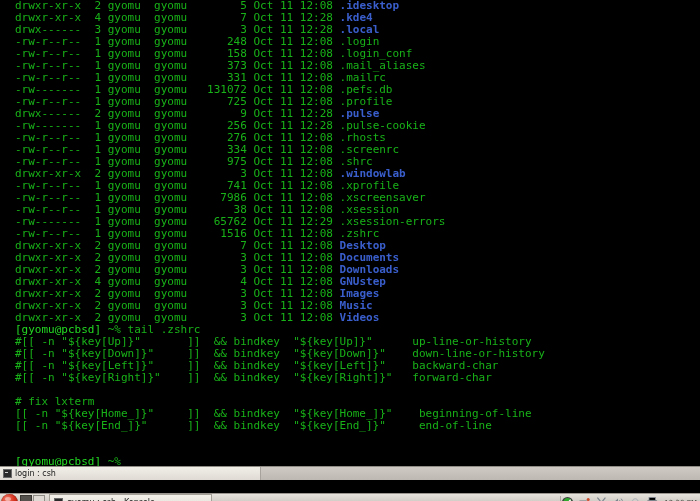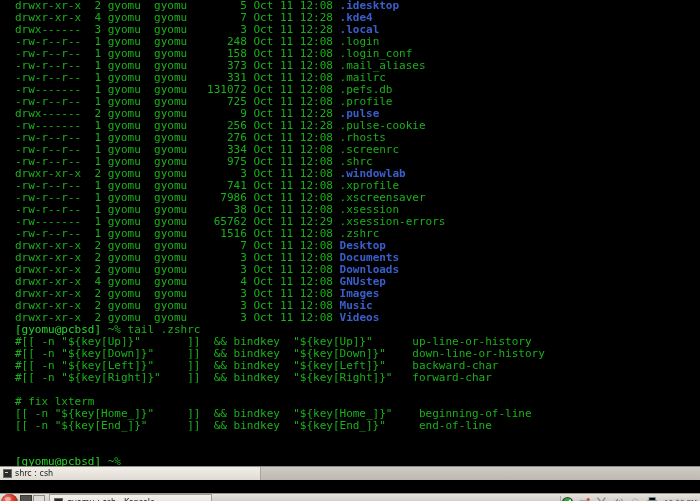--- a/index.html
+++ b/index.html
@@ -197,21 +197,21 @@
 </head>
 <body>
 
 <div id="terminal">
   <div id="term-lines"><div class="tline"><span class="c-green">drwxr-xr-x  2 gyomu  gyomu        5 Oct 11 12:08 </span><span class="c-dirblue">.idesktop</span></div><div class="tline"><span class="c-green">drwxr-xr-x  4 gyomu  gyomu        7 Oct 11 12:28 </span><span class="c-dirblue">.kde4</span></div><div class="tline"><span class="c-green">drwx------  3 gyomu  gyomu        3 Oct 11 12:28 </span><span class="c-dirblue">.local</span></div><div class="tline"><span class="c-green">-rw-r--r--  1 gyomu  gyomu      248 Oct 11 12:08 </span><span class="c-green">.login</span></div><div class="tline"><span class="c-green">-rw-r--r--  1 gyomu  gyomu      158 Oct 11 12:08 </span><span class="c-green">.login_conf</span></div><div class="tline"><span class="c-green">-rw-r--r--  1 gyomu  gyomu      373 Oct 11 12:08 </span><span class="c-green">.mail_aliases</span></div><div class="tline"><span class="c-green">-rw-r--r--  1 gyomu  gyomu      331 Oct 11 12:08 </span><span class="c-green">.mailrc</span></div><div class="tline"><span class="c-green">-rw-------  1 gyomu  gyomu   131072 Oct 11 12:08 </span><span class="c-green">.pefs.db</span></div><div class="tline"><span class="c-green">-rw-r--r--  1 gyomu  gyomu      725 Oct 11 12:08 </span><span class="c-green">.profile</span></div><div class="tline"><span class="c-green">drwx------  2 gyomu  gyomu        9 Oct 11 12:28 </span><span class="c-dirblue">.pulse</span></div><div class="tline"><span class="c-green">-rw-------  1 gyomu  gyomu      256 Oct 11 12:28 </span><span class="c-green">.pulse-cookie</span></div><div class="tline"><span class="c-green">-rw-r--r--  1 gyomu  gyomu      276 Oct 11 12:08 </span><span class="c-green">.rhosts</span></div><div class="tline"><span class="c-green">-rw-r--r--  1 gyomu  gyomu      334 Oct 11 12:08 </span><span class="c-green">.screenrc</span></div><div class="tline"><span class="c-green">-rw-r--r--  1 gyomu  gyomu      975 Oct 11 12:08 </span><span class="c-green">.shrc</span></div><div class="tline"><span class="c-green">drwxr-xr-x  2 gyomu  gyomu        3 Oct 11 12:08 </span><span class="c-dirblue">.windowlab</span></div><div class="tline"><span class="c-green">-rw-r--r--  1 gyomu  gyomu      741 Oct 11 12:08 </span><span class="c-green">.xprofile</span></div><div class="tline"><span class="c-green">-rw-r--r--  1 gyomu  gyomu     7986 Oct 11 12:08 </span><span class="c-green">.xscreensaver</span></div><div class="tline"><span class="c-green">-rw-r--r--  1 gyomu  gyomu       38 Oct 11 12:08 </span><span class="c-green">.xsession</span></div><div class="tline"><span class="c-green">-rw-------  1 gyomu  gyomu    65762 Oct 11 12:29 </span><span class="c-green">.xsession-errors</span></div><div class="tline"><span class="c-green">-rw-r--r--  1 gyomu  gyomu     1516 Oct 11 12:08 </span><span class="c-green">.zshrc</span></div><div class="tline"><span class="c-green">drwxr-xr-x  2 gyomu  gyomu        7 Oct 11 12:08 </span><span class="c-dirblue">Desktop</span></div><div class="tline"><span class="c-green">drwxr-xr-x  2 gyomu  gyomu        3 Oct 11 12:08 </span><span class="c-dirblue">Documents</span></div><div class="tline"><span class="c-green">drwxr-xr-x  2 gyomu  gyomu        3 Oct 11 12:08 </span><span class="c-dirblue">Downloads</span></div><div class="tline"><span class="c-green">drwxr-xr-x  4 gyomu  gyomu        4 Oct 11 12:08 </span><span class="c-dirblue">GNUstep</span></div><div class="tline"><span class="c-green">drwxr-xr-x  2 gyomu  gyomu        3 Oct 11 12:08 </span><span class="c-dirblue">Images</span></div><div class="tline"><span class="c-green">drwxr-xr-x  2 gyomu  gyomu        3 Oct 11 12:08 </span><span class="c-dirblue">Music</span></div><div class="tline"><span class="c-green">drwxr-xr-x  2 gyomu  gyomu        3 Oct 11 12:08 </span><span class="c-dirblue">Videos</span></div><div class="tline"><span class="c-bgreen">[gyomu@pcbsd]</span><span class="c-green"> ~% tail .zshrc</span></div><div class="tline"><span class="c-green">#[[ -n "${key[Up]}"       ]]  &amp;&amp; bindkey  "${key[Up]}"      up-line-or-history</span></div><div class="tline"><span class="c-green">#[[ -n "${key[Down]}"     ]]  &amp;&amp; bindkey  "${key[Down]}"    down-line-or-history</span></div><div class="tline"><span class="c-green">#[[ -n "${key[Left]}"     ]]  &amp;&amp; bindkey  "${key[Left]}"    backward-char</span></div><div class="tline"><span class="c-green">#[[ -n "${key[Right]}"    ]]  &amp;&amp; bindkey  "${key[Right]}"   forward-char</span></div><div class="tline"><span class="c-green"> </span></div><div class="tline"><span class="c-green"># fix lxterm</span></div><div class="tline"><span class="c-green">[[ -n "${key[Home_]}"     ]]  &amp;&amp; bindkey  "${key[Home_]}"    beginning-of-line</span></div><div class="tline"><span class="c-green">[[ -n "${key[End_]}"      ]]  &amp;&amp; bindkey  "${key[End_]}"     end-of-line</span></div><div class="tline"><span class="c-green"> </span></div><div class="tline"><span class="c-green"> </span></div><div class="tline"><span class="c-bgreen">[gyomu@pcbsd]</span><span class="c-green"> ~%</span></div></div>
 </div>
 
 <div id="tabbar">
   <div id="tab-active">
     <span class="tab-icon"></span>
-    <span class="tab-label">shrc : csh</span>
+    <span class="tab-label">login : csh</span>
   </div>
   <div id="tab-rest"></div>
 </div>
 
 <div id="taskbar">
 
   <div id="start-orb"></div>
 
   <div id="pager">
     <div class="pager-cell active"></div>

